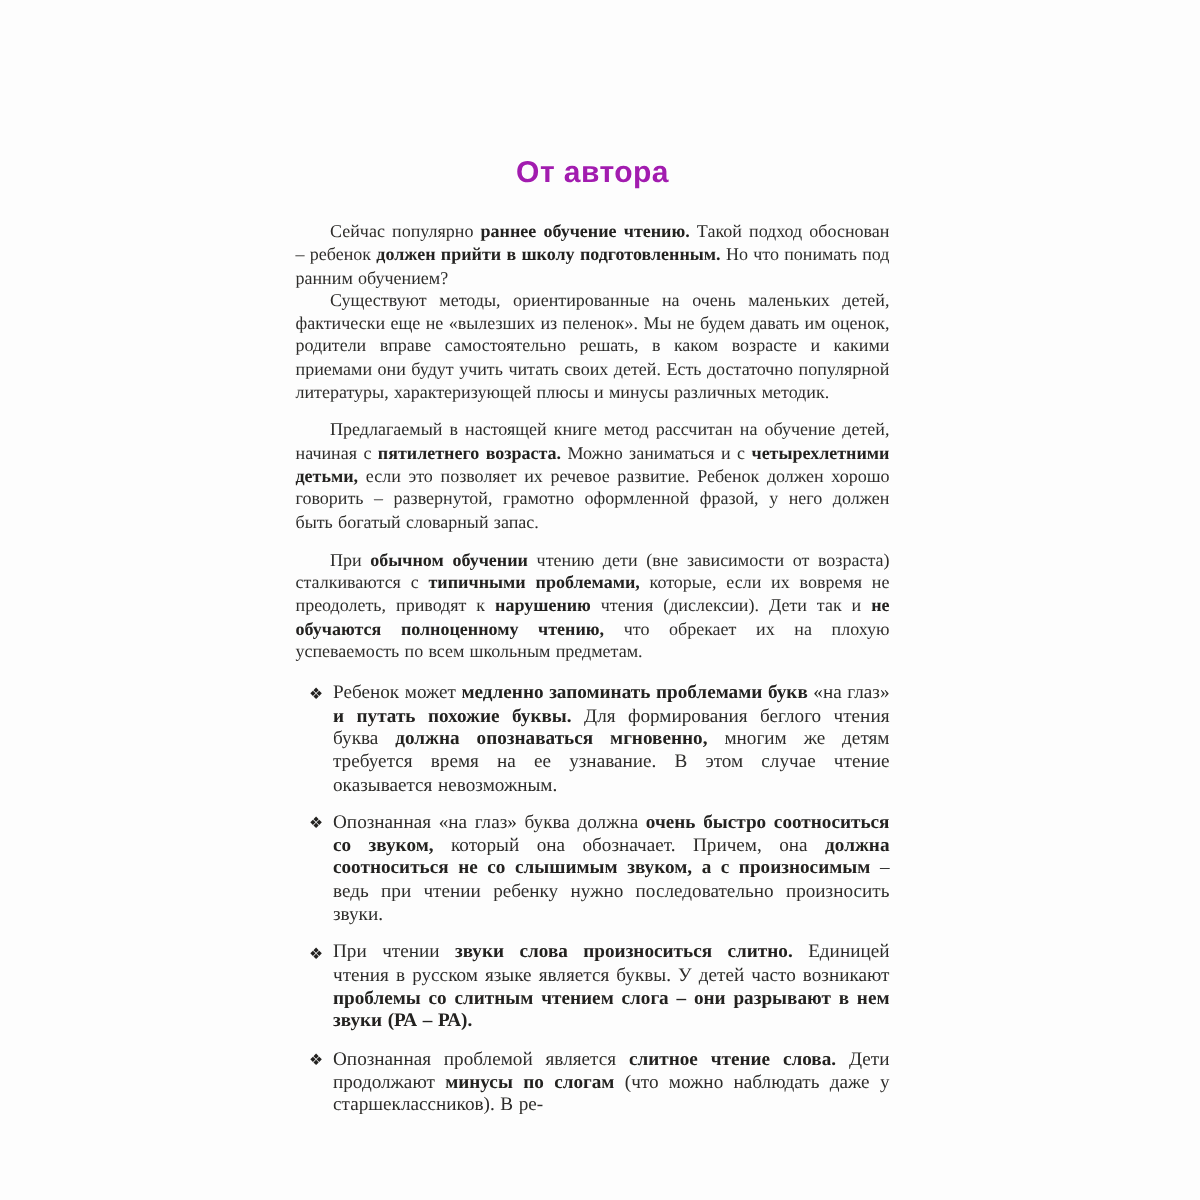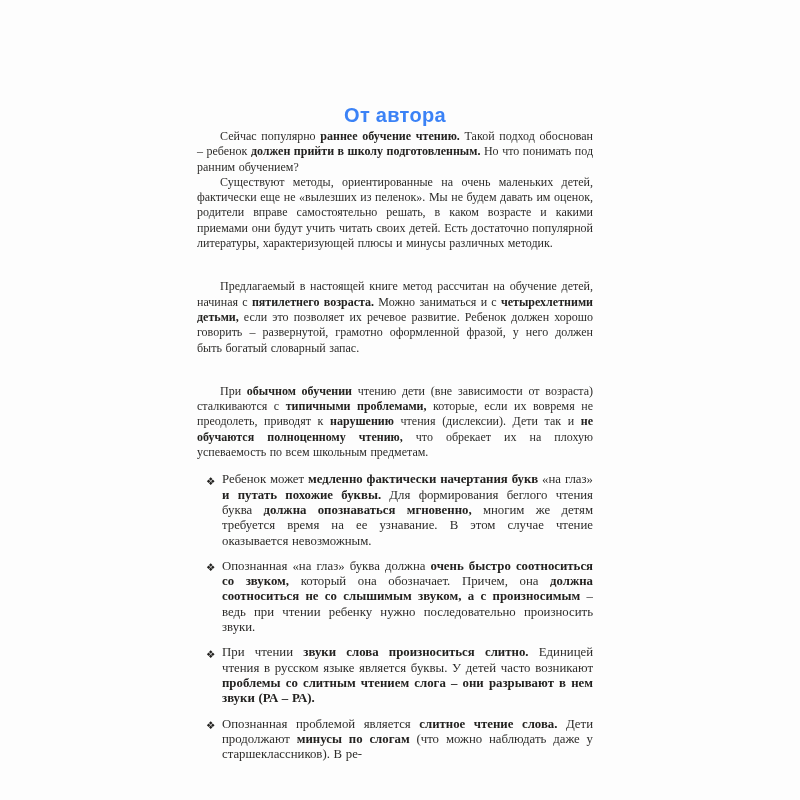--- a/index.html
+++ b/index.html
@@ -27,40 +27,40 @@
     position: absolute;
     left: 197px;
     top: 104px;
     width: 396px;
     color: #2d2c2a;
   }
   .page-title {
     font-family: "Liberation Sans", "DejaVu Sans", sans-serif;
     font-size: 20px;
     font-weight: bold;
-    color: #3b82f6;
+    color: #a21caf;
     text-align: center;
-    margin: 0 0 2px 0;
+    margin: 0 0 20px 0;
     letter-spacing: 0.3px;
   }
   .para {
     font-size: 12px;
     line-height: 15.3px;
     text-align: justify;
     text-indent: 23px;
     margin: 0;
     color: #2d2c2a;
     word-spacing: 0.5px;
   }
   .para b, .bullet-text b {
     font-weight: bold;
     color: #232220;
   }
   .gap-before {
-    margin-top: 28px;
+    margin-top: 10px;
   }
   .bullet-list {
     margin: 0;
     padding: 0;
   }
   .bullet-item {
     position: relative;
     margin-top: 10px;
     padding-left: 25px;
     font-size: 12.8px;
@@ -91,21 +91,21 @@
       <h1 class="page-title">От автора</h1>
 
       <p class="para"><span>Сейчас популярно </span><b>раннее обучение чтению.</b><span> Такой подход обоснован – ребенок </span><b>должен прийти в школу подготовленным.</b><span> Но что понимать под ранним обучением?</span></p>
       <p class="para"><span>Существуют методы, ориентированные на очень маленьких детей, фактически еще не «вылезших из пеленок». Мы не будем давать им оценок, родители вправе самостоятельно решать, в каком возрасте и какими приемами они будут учить читать своих детей. Есть достаточно популярной литературы, характеризующей плюсы и минусы различных методик.</span></p>
       <p class="para gap-before"><span>Предлагаемый в настоящей книге метод рассчитан на обучение детей, начиная с </span><b>пятилетнего возраста.</b><span> Можно заниматься и с </span><b>четырехлетними детьми,</b><span> если это позволяет их речевое развитие. Ребенок должен хорошо говорить – развернутой, грамотно оформленной фразой, у него должен быть богатый словарный запас.</span></p>
       <p class="para gap-before"><span>При </span><b>обычном обучении</b><span> чтению дети (вне зависимости от возраста) сталкиваются с </span><b>типичными проблемами,</b><span> которые, если их вовремя не преодолеть, приводят к </span><b>нарушению</b><span> чтения (дислексии). Дети так и </span><b>не обучаются полноценному чтению,</b><span> что обрекает их на плохую успеваемость по всем школьным предметам.</span></p>
 
       <div class="bullet-list">
         <div class="bullet-item">
           <span class="bullet-glyph">❖</span>
-          <span class="bullet-text"><span>Ребенок может </span><b>медленно фактически начертания букв</b><span> «на глаз» </span><b>и путать похожие буквы.</b><span> Для формирования беглого чтения буква </span><b>должна опознаваться мгновенно,</b><span> многим же детям требуется время на ее узнавание. В этом случае чтение оказывается невозможным.</span></span>
+          <span class="bullet-text"><span>Ребенок может </span><b>медленно запоминать проблемами букв</b><span> «на глаз» </span><b>и путать похожие буквы.</b><span> Для формирования беглого чтения буква </span><b>должна опознаваться мгновенно,</b><span> многим же детям требуется время на ее узнавание. В этом случае чтение оказывается невозможным.</span></span>
         </div>
         <div class="bullet-item">
           <span class="bullet-glyph">❖</span>
           <span class="bullet-text"><span>Опознанная «на глаз» буква должна </span><b>очень быстро соотноситься со звуком,</b><span> который она обозначает. Причем, она </span><b>должна соотноситься не со слышимым звуком, а с произносимым</b><span> – ведь при чтении ребенку нужно последовательно произносить звуки.</span></span>
         </div>
         <div class="bullet-item">
           <span class="bullet-glyph">❖</span>
           <span class="bullet-text"><span>При чтении </span><b>звуки слова произноситься слитно.</b><span> Единицей чтения в русском языке является буквы. У детей часто возникают </span><b>проблемы со слитным чтением слога – они разрывают в нем звуки (РА – РА).</b></span>
         </div>
         <div class="bullet-item">

